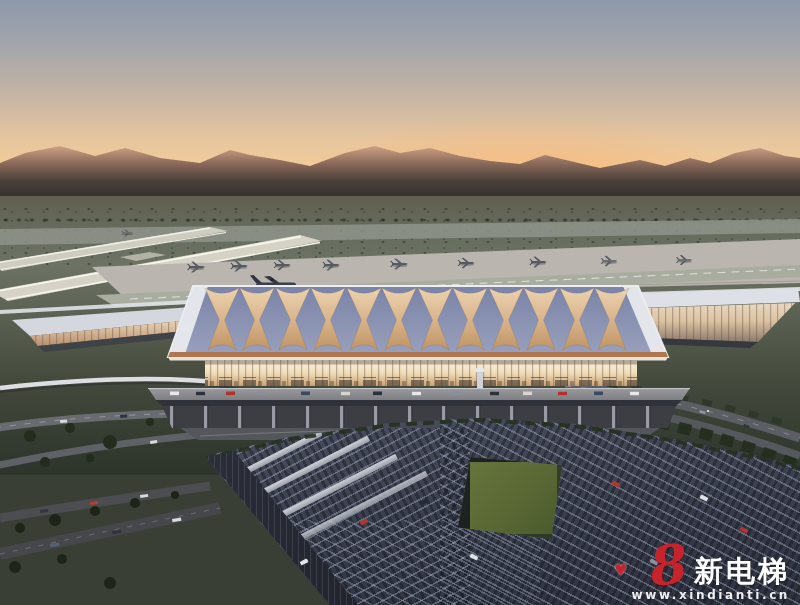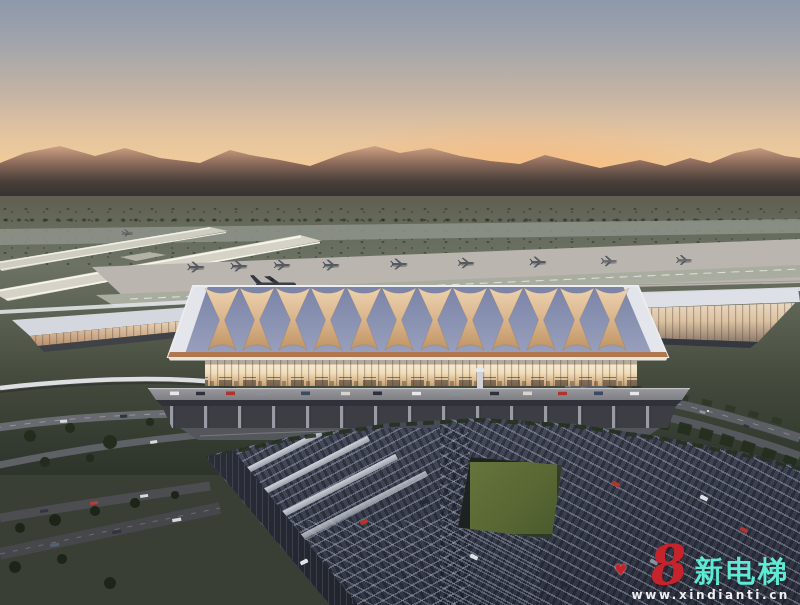--- a/index.html
+++ b/index.html
@@ -57,21 +57,21 @@
   .rl{transform:rotate(-27deg)}.rr{transform:rotate(27deg)}
 
   
   .watermark{right:10px;bottom:4px;width:200px;text-align:right;line-height:1;}
   .wm-row{position:relative;display:flex;align-items:flex-end;justify-content:flex-end;gap:6px;}
   .wm-8{font-family:"DejaVu Serif","Liberation Serif",serif;font-style:italic;font-weight:700;
         font-size:54px;color:#c5242c;transform:rotate(-6deg);
         text-shadow:0 1px 2px rgba(60,0,0,.45);position:relative;top:6px;}
   .wm-heart{position:absolute;left:24px;bottom:8px;font-size:15px;color:#c5242c;
         text-shadow:0 0 2px rgba(255,255,255,.85);}
-  .wm-brand{font-size:29px;font-weight:700;color:#5eead4;letter-spacing:3px;
+  .wm-brand{font-size:29px;font-weight:700;color:#ffffff;letter-spacing:3px;
         text-shadow:0 1px 3px rgba(20,20,30,.55);}
   .wm-url{margin-top:3px;font-size:12px;font-weight:700;color:#eef0f2;letter-spacing:2.6px;
         text-shadow:0 1px 3px rgba(20,20,30,.6);}
 </style>
 </head>
 <body>
 
 <div class="stage">
 
   <div class="abs sky"></div>

